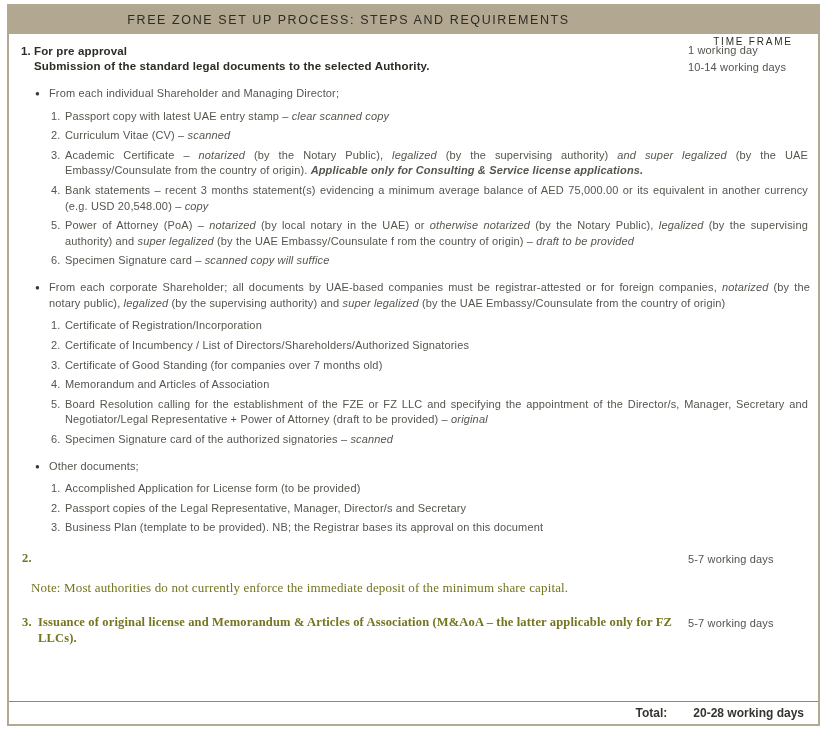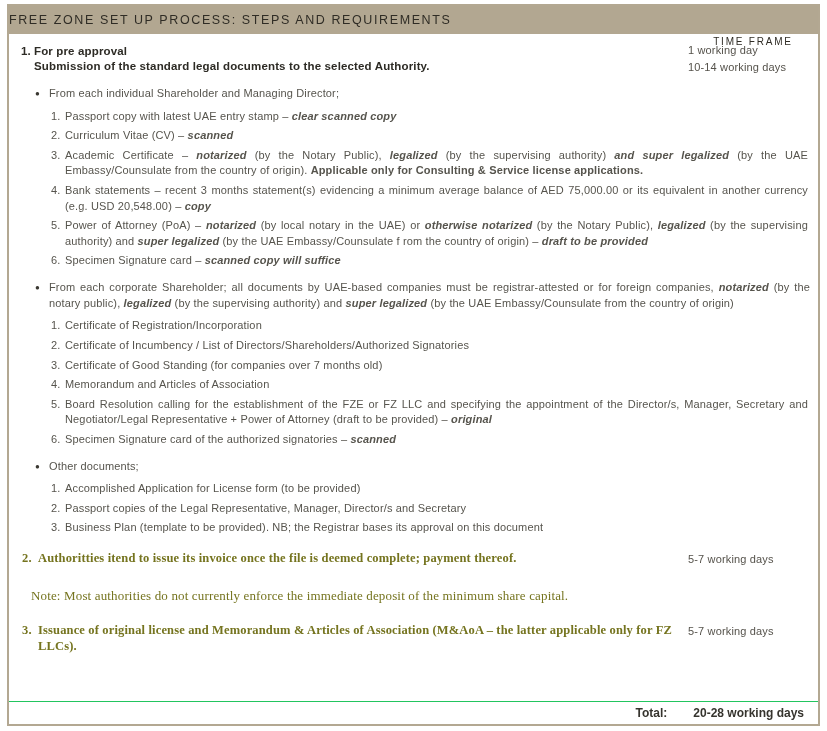--- a/index.html
+++ b/index.html
@@ -22,21 +22,21 @@
   
   .band {
     background: #b2a791;
     height: 28px;
     display: flex;
     align-items: center;
     flex-shrink: 0;
   }
   .band-title {
     flex: 1;
-    text-align: left;
+    text-align: center;
     font-size: 12.5px;
     letter-spacing: 1.6px;
     color: #2f2c25;
     font-weight: 400;
   }
   .band-tf {
     width: 130px;
     text-align: center;
     font-size: 10px;
     letter-spacing: 1.8px;
@@ -89,43 +89,43 @@
   }
   .h-serif .num { width: 16px; flex-shrink: 0; }
   .note {
     font-family: "Liberation Serif", serif;
     color: #75741f;
     font-size: 13px;
     line-height: 1.35;
     padding-left: 22px;
     max-width: 648px;
   }
-  .note2 { margin-top: 19px; }
+  .note2 { margin-top: 11px; }
   .note3 { margin-top: 9px; }
   .gap2 { margin-top: 14px; }
   .gap3 { margin-top: 18px; }
   
   .group { padding-left: 26px; padding-right: 8px; }
   .lead {
     display: flex;
     margin: 11px 0 7px 0;
   }
   .lead .dot {
     width: 14px; flex-shrink: 0;
     color: #3a3832;
     font-size: 8px;
     padding-top: 2px;
   }
   .lead .t { flex: 1; text-align: justify; }
   .items { padding-left: 16px; }
   .li { display: flex; margin-bottom: 4px; }
   .li .n { width: 14px; flex-shrink: 0; }
   .li .t { flex: 1; text-align: justify; padding-right: 2px; }
-  .it  { font-style: italic; font-weight: bold; }
-  .bit { font-weight: 700; }
+  .it  { font-style: italic; }
+  .bit { font-style: italic; font-weight: 700; }
   
   .footer {
     flex-shrink: 0;
     border-top: 1px solid #22c55e;
     height: 23px;
     display: flex;
     align-items: center;
     justify-content: flex-end;
     padding-right: 14px;
     font-weight: 700;
@@ -239,21 +239,20 @@
           <div class="li">
             <span class="n">3.</span>
             <div class="t"><span>Business Plan (template to be provided). NB; the Registrar bases its approval on this document</span></div>
           </div>
         </div>
       </div>
       <div class="step-row gap2">
         <div class="step-main">
           <div class="h-serif">
             <span class="num">2.</span>
-            <div>Authoritties itend to issue its invoice once the file is deemed complete; payment thereof.</div>
           </div>
         </div>
         <div class="step-tf">
           <div>5-7 working days</div>
         </div>
       </div>
       <div class="note note2">Note: Most authorities do not currently  enforce the immediate deposit of the minimum share capital.</div>
       <div class="step-row gap3">
         <div class="step-main">
           <div class="h-serif">

